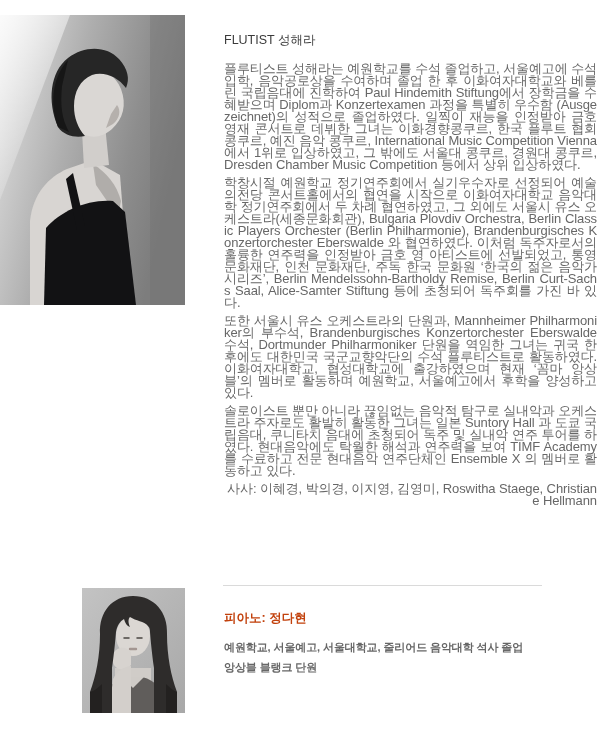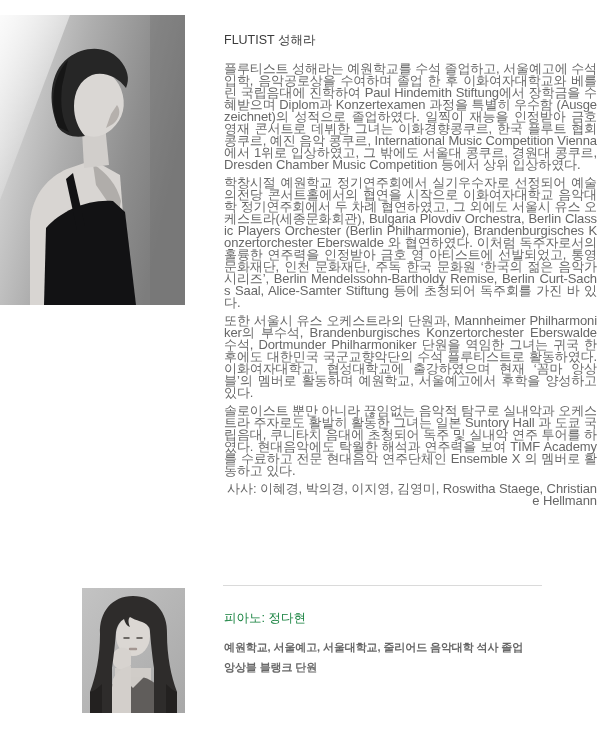--- a/index.html
+++ b/index.html
@@ -27,22 +27,22 @@
   }
   .bio-flutist p.teachers { margin-bottom: 0; text-align: right; }
 
   .divider {
     position: absolute; left: 223px; top: 585px; width: 319px; height: 0;
     border: none; border-top: 1px solid #dadada;
   }
 
   .bio-pianist { position: absolute; left: 224px; top: 604px; width: 373px; }
   .bio-pianist h2 {
-    font-size: 12.5px; line-height: 16px; font-weight: 400;
-    color: #15803d; margin: 6px 0 12px 0;
+    font-size: 12.5px; line-height: 16px; font-weight: 700;
+    color: #c2410c; margin: 6px 0 12px 0;
   }
   .bio-pianist .cred-line {
     font-size: 11px; line-height: 19.5px; color: #676767;
     letter-spacing: -0.1px; word-break: keep-all; font-weight: bold;
   }
 </style>
 </head>
 <body>
 
 <div class="page">

